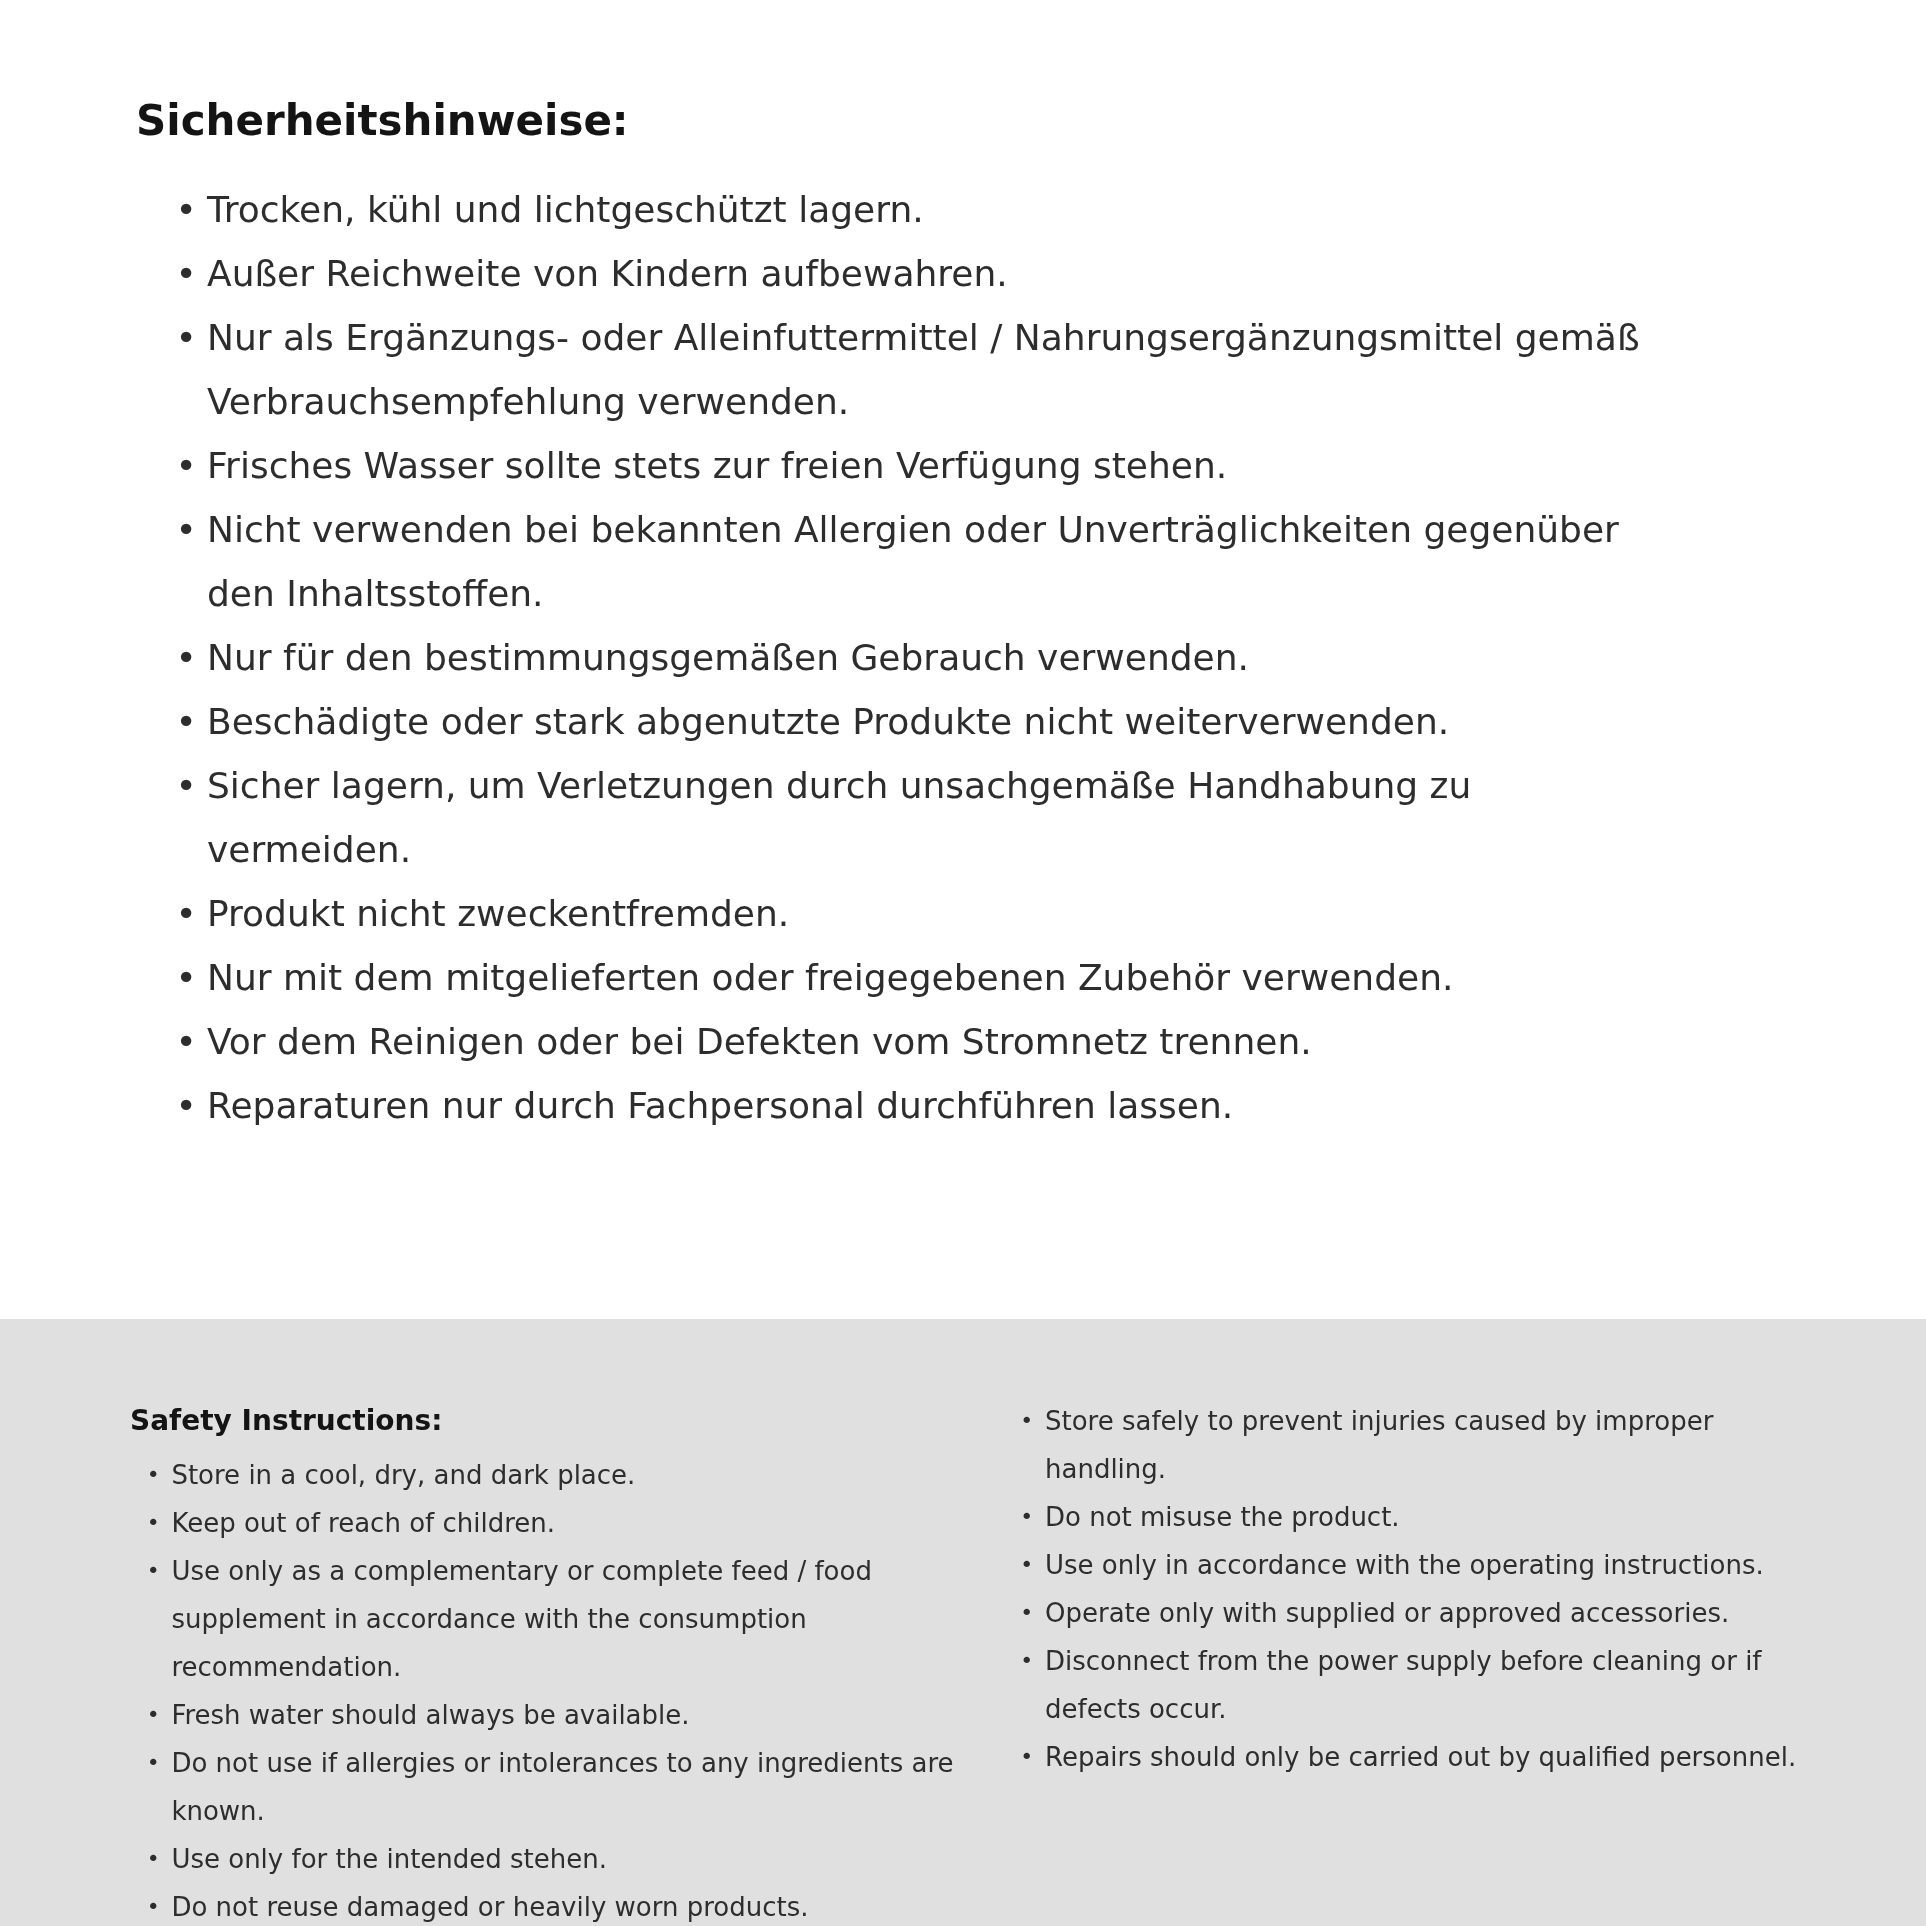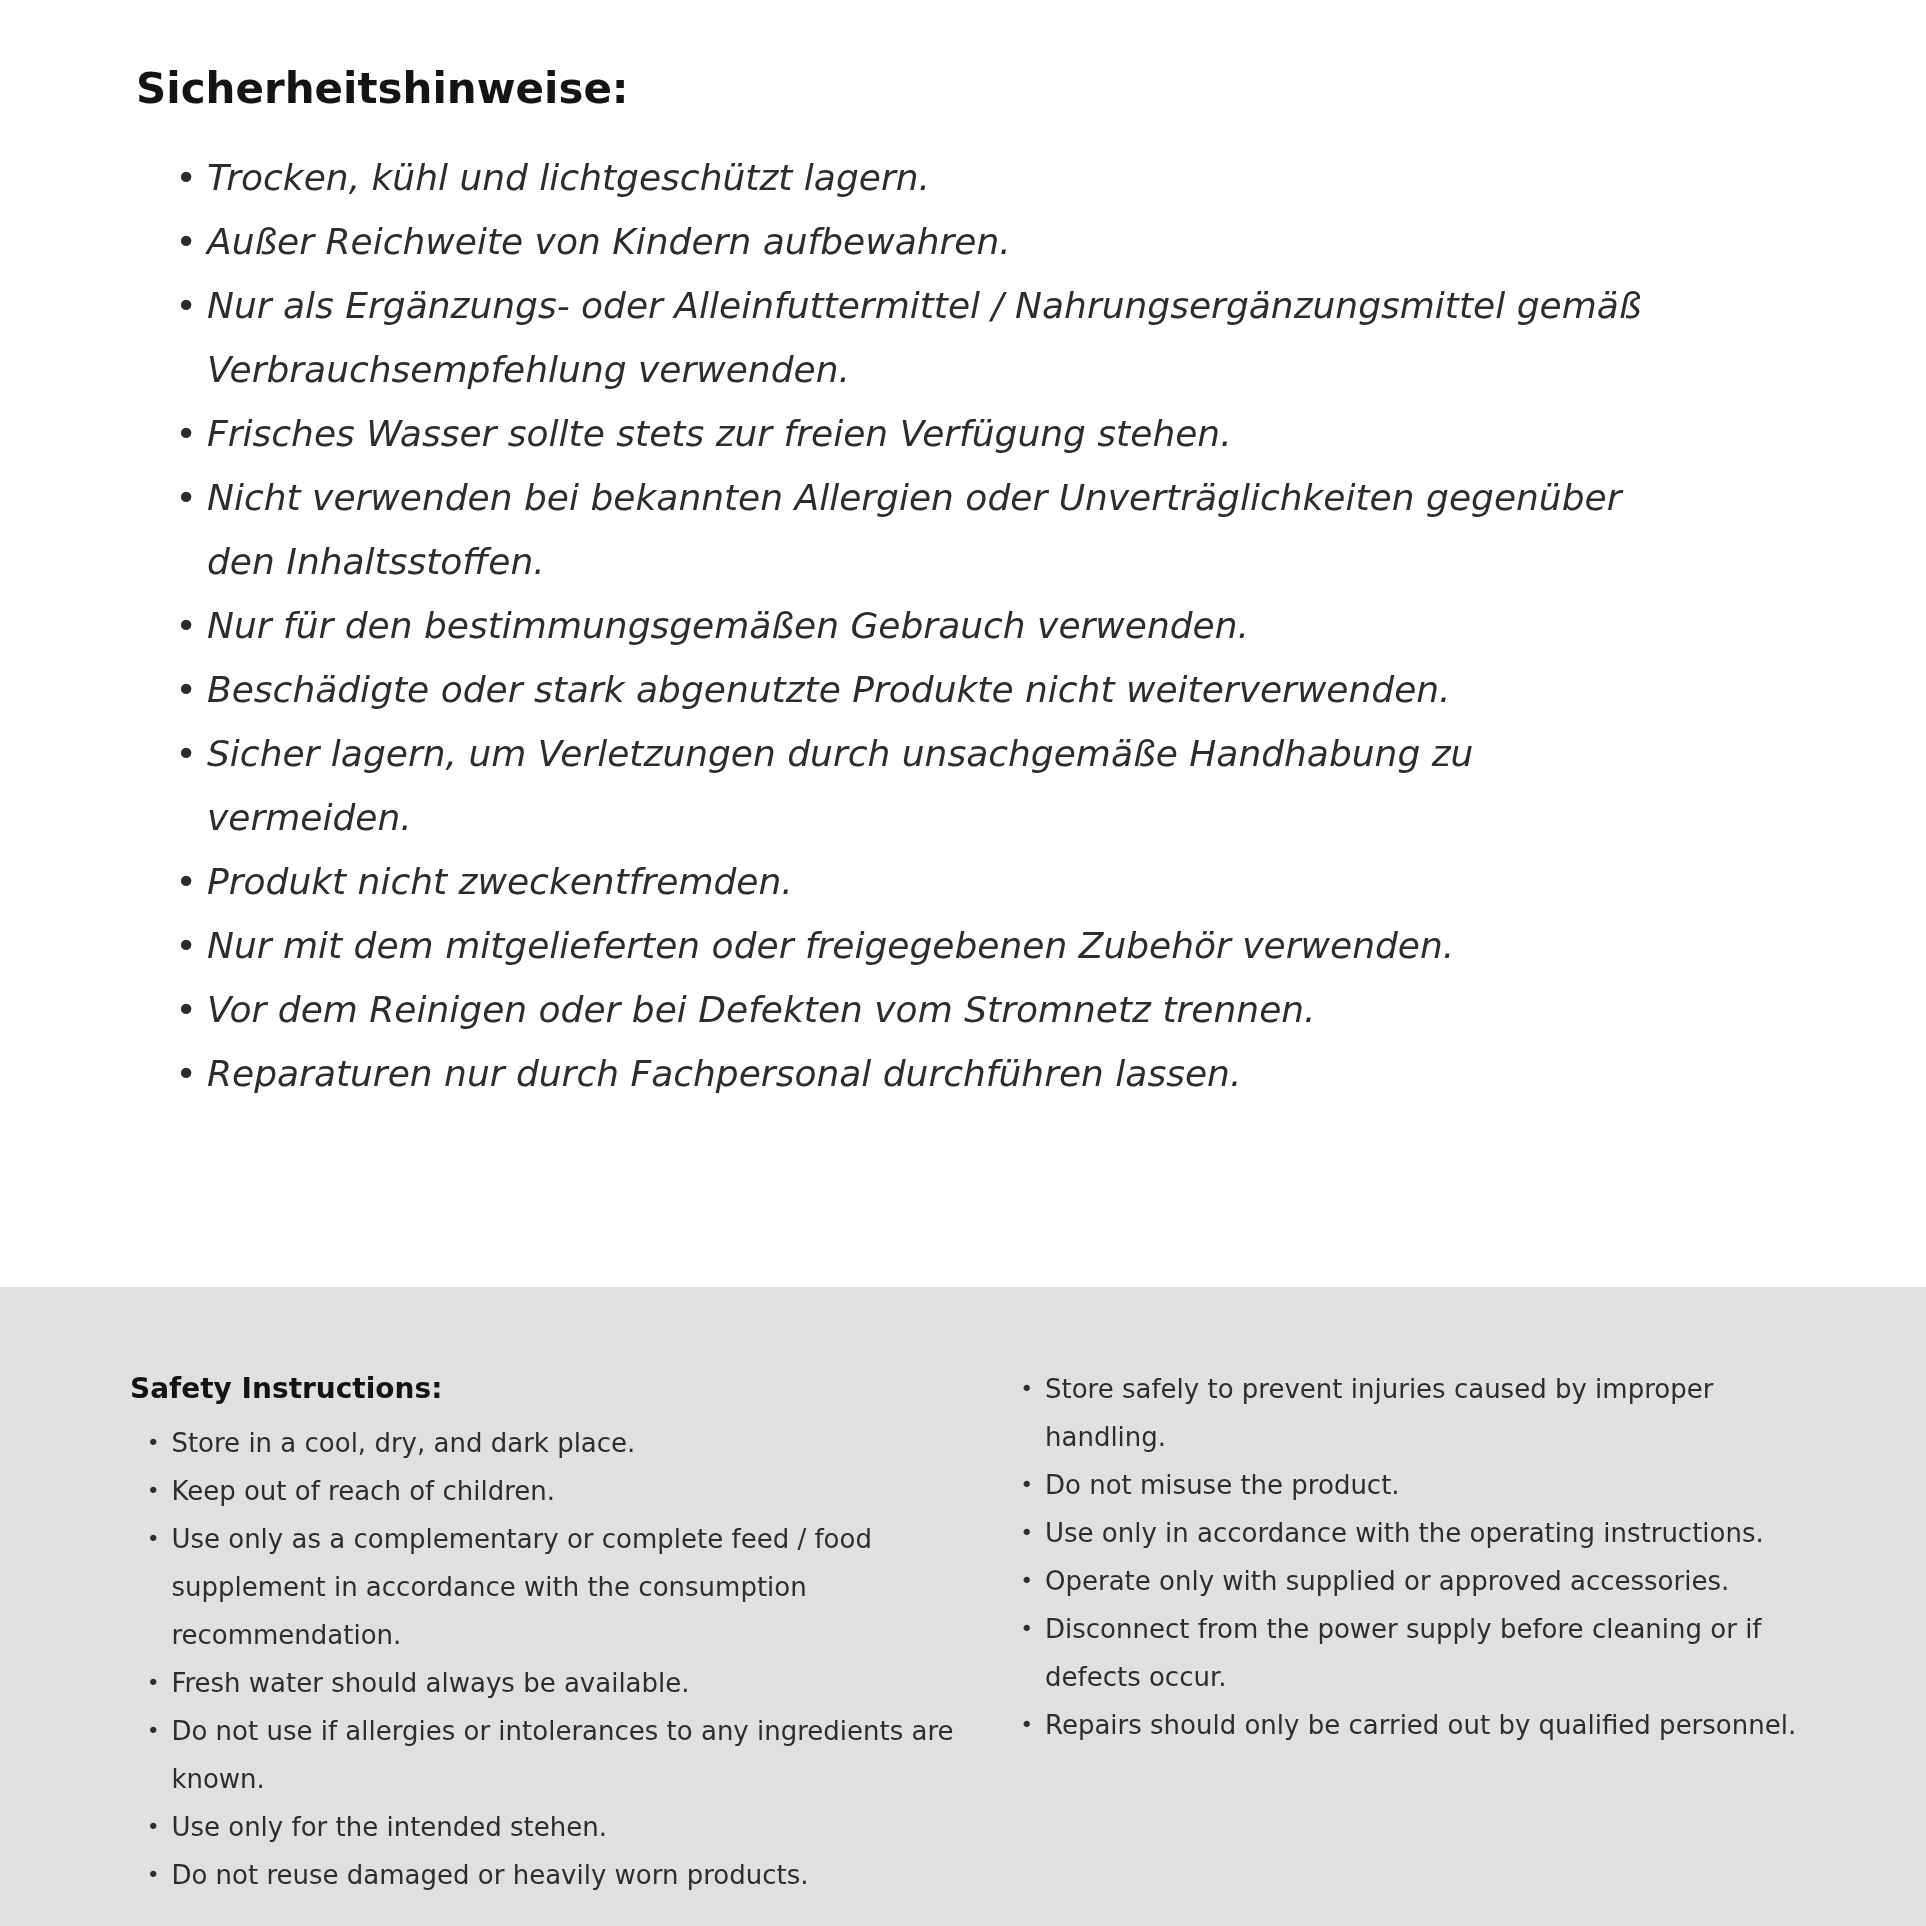--- a/index.html
+++ b/index.html
@@ -11,39 +11,39 @@
     display: flex;
     flex-direction: column;
   }
 
   
   .german-section {
     height: 1287px;
     flex: 0 0 auto;
     padding: 64px 116px 0 136px;
     background: #ffffff;
+    margin-top: 32px;
   }
   .german-heading {
     font-size: 42px;
     font-weight: bold;
     color: #141414;
   }
   .german-list {
     list-style: none;
     margin-top: 33px;
     padding-left: 37px;
   }
   .german-list li {
     position: relative;
     padding-left: 34px;
     font-size: 36px;
     line-height: 64px;
     max-width: 1490px;
     color: #2d2d2d;
-    font-style: italic;
   }
   .german-list li::before {
     content: "\2022";
     position: absolute;
     left: 2.6px;
   }
 
   
   .english-section {
     flex: 1 1 auto;

